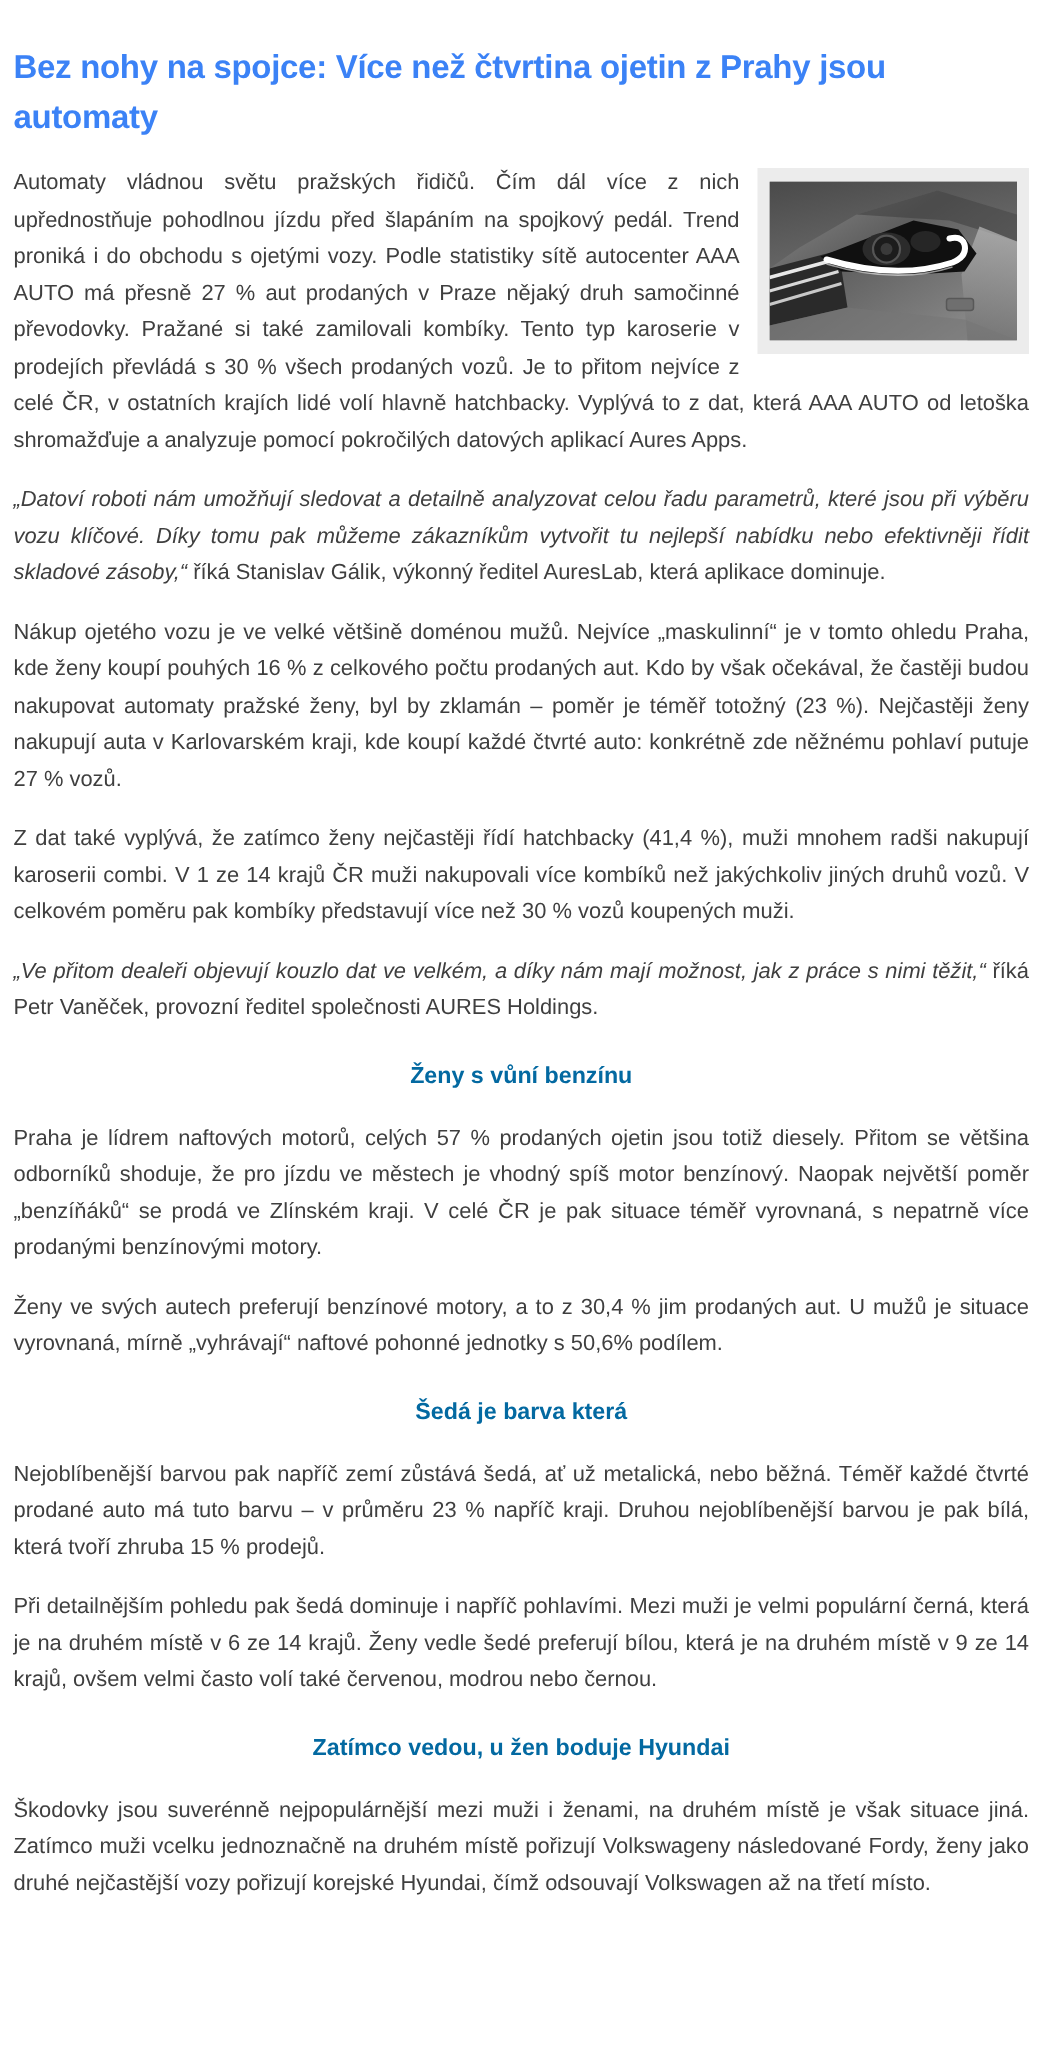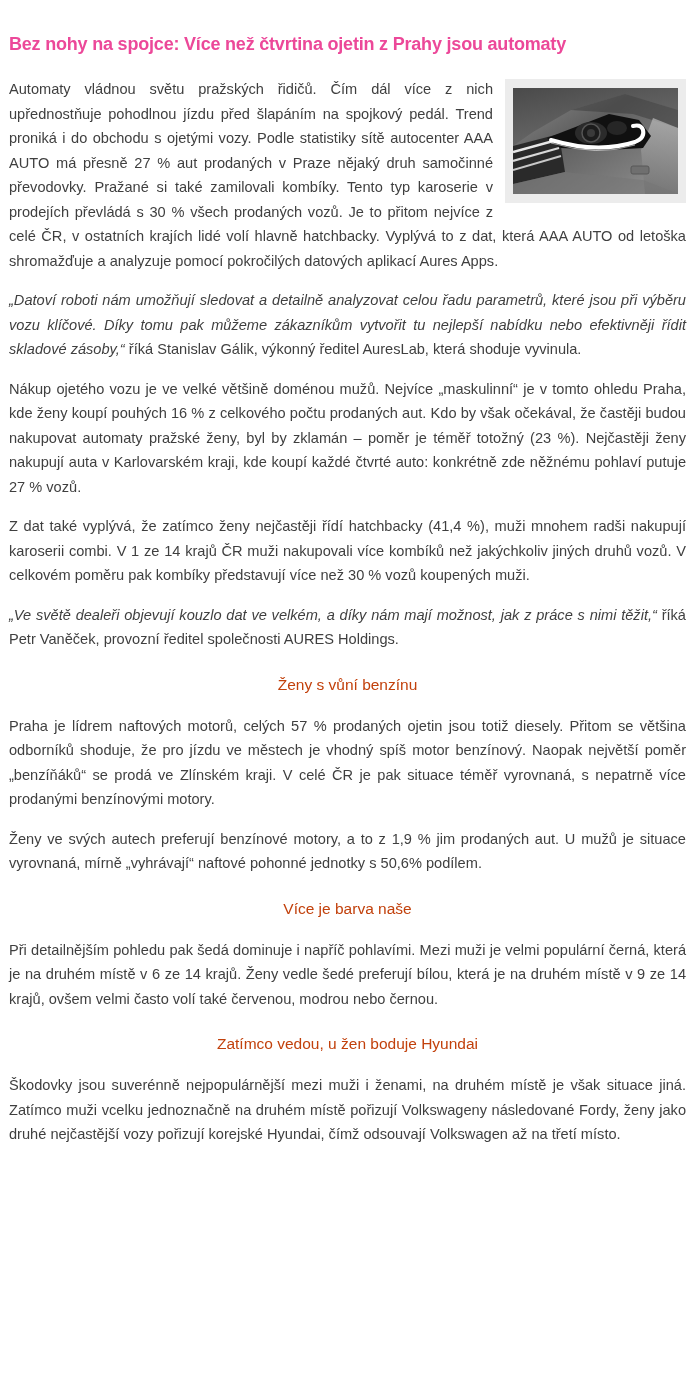--- a/index.html
+++ b/index.html
@@ -11,44 +11,44 @@
     width: 695px;
     min-height: 1381px;
     font-family: "Liberation Sans", "DejaVu Sans", sans-serif;
     color: #3f3f3f;
     box-sizing: border-box;
   }
   .article {
     padding: 6px 9px 10px 9px;
   }
   .article-title {
-    color: #ec4899;
-    font-size: 18px;
+    color: #3b82f6;
+    font-size: 22px;
     line-height: 33px;
     font-weight: bold;
     margin: 22px 0 16px 0;
     letter-spacing: -0.2px;
   }
   p.body-p {
     font-size: 14.6px;
     line-height: 24.5px;
     text-align: justify;
     margin: 0 0 15px 0;
   }
   p.intro-p {
     font-weight: normal;
   }
   .quote-italic {
     font-style: italic;
   }
   h2.section-heading {
-    color: #c2410c;
+    color: #0369a1;
     font-size: 15.5px;
     line-height: 22px;
-    font-weight: normal;
+    font-weight: bold;
     text-align: center;
     margin: 22px 0 18px 0;
   }
   .photo-frame {
     float: right;
     width: 181px;
     box-sizing: border-box;
     background: #ececec;
     padding: 9px 8px;
     margin: 2px 0 6px 12px;
@@ -114,36 +114,37 @@
         <path d="M 38 52 Q 85 66 122 54" fill="none" stroke="#f2f2f2" stroke-width="1" opacity="0.6" transform="translate(0,3)"></path>
 
         <polygon points="0,96 52,84 130,92 165,106 0,106" fill="#777" opacity="0.6"></polygon>
 
         <rect x="118" y="78" width="18" height="8" rx="2" fill="#6f6f6f" stroke="#585858" stroke-width="1"></rect>
       </svg>
     </div>
     <p class="body-p intro-p">Automaty vládnou světu pražských řidičů. Čím dál více z nich upřednostňuje pohodlnou jízdu před šlapáním na spojkový pedál. Trend proniká i do obchodu s ojetými vozy. Podle statistiky sítě autocenter AAA AUTO má přesně 27 % aut prodaných v Praze nějaký druh samočinné převodovky. Pražané si také zamilovali kombíky. Tento typ karoserie v prodejích převládá s 30 % všech prodaných vozů. Je to přitom nejvíce z celé ČR, v ostatních krajích lidé volí hlavně hatchbacky. Vyplývá to z dat, která AAA AUTO od letoška shromažďuje a analyzuje pomocí pokročilých datových aplikací Aures Apps.</p>
   </div>
 
-  <p class="body-p"><span class="quote-italic">„Datoví roboti nám umožňují sledovat a detailně analyzovat celou řadu parametrů, které jsou při výběru vozu klíčové. Díky tomu pak můžeme zákazníkům vytvořit tu nejlepší nabídku nebo efektivněji řídit skladové zásoby,“</span><span> říká Stanislav Gálik, výkonný ředitel AuresLab, která shoduje vyvinula.</span></p>
+  <p class="body-p"><span class="quote-italic">„Datoví roboti nám umožňují sledovat a detailně analyzovat celou řadu parametrů, které jsou při výběru vozu klíčové. Díky tomu pak můžeme zákazníkům vytvořit tu nejlepší nabídku nebo efektivněji řídit skladové zásoby,“</span><span> říká Stanislav Gálik, výkonný ředitel AuresLab, která aplikace dominuje.</span></p>
 
   <p class="body-p">Nákup ojetého vozu je ve velké většině doménou mužů. Nejvíce „maskulinní“ je v tomto ohledu Praha, kde ženy koupí pouhých 16 % z celkového počtu prodaných aut. Kdo by však očekával, že častěji budou nakupovat automaty pražské ženy, byl by zklamán – poměr je téměř totožný (23 %). Nejčastěji ženy nakupují auta v Karlovarském kraji, kde koupí každé čtvrté auto: konkrétně zde něžnému pohlaví putuje 27 % vozů.</p>
 
   <p class="body-p">Z dat také vyplývá, že zatímco ženy nejčastěji řídí hatchbacky (41,4 %), muži mnohem radši nakupují karoserii combi. V 1 ze 14 krajů ČR muži nakupovali více kombíků než jakýchkoliv jiných druhů vozů. V celkovém poměru pak kombíky představují více než 30 % vozů koupených muži.</p>
 
-  <p class="body-p"><span class="quote-italic">„Ve světě dealeři objevují kouzlo dat ve velkém, a díky nám mají možnost, jak z práce s nimi těžit,“</span><span> říká Petr Vaněček, provozní ředitel společnosti AURES Holdings.</span></p>
+  <p class="body-p"><span class="quote-italic">„Ve přitom dealeři objevují kouzlo dat ve velkém, a díky nám mají možnost, jak z práce s nimi těžit,“</span><span> říká Petr Vaněček, provozní ředitel společnosti AURES Holdings.</span></p>
 
   <h2 class="section-heading">Ženy s vůní benzínu</h2>
 
   <p class="body-p">Praha je lídrem naftových motorů, celých 57 % prodaných ojetin jsou totiž diesely. Přitom se většina odborníků shoduje, že pro jízdu ve městech je vhodný spíš motor benzínový. Naopak největší poměr „benzíňáků“ se prodá ve Zlínském kraji. V celé ČR je pak situace téměř vyrovnaná, s nepatrně více prodanými benzínovými motory.</p>
 
-  <p class="body-p">Ženy ve svých autech preferují benzínové motory, a to z 1,9 % jim prodaných aut. U mužů je situace vyrovnaná, mírně „vyhrávají“ naftové pohonné jednotky s 50,6% podílem.</p>
+  <p class="body-p">Ženy ve svých autech preferují benzínové motory, a to z 30,4 % jim prodaných aut. U mužů je situace vyrovnaná, mírně „vyhrávají“ naftové pohonné jednotky s 50,6% podílem.</p>
 
-  <h2 class="section-heading">Více je barva naše</h2>
+  <h2 class="section-heading">Šedá je barva která</h2>
 
+  <p class="body-p">Nejoblíbenější barvou pak napříč zemí zůstává šedá, ať už metalická, nebo běžná. Téměř každé čtvrté prodané auto má tuto barvu – v průměru 23 % napříč kraji. Druhou nejoblíbenější barvou je pak bílá, která tvoří zhruba 15 % prodejů.</p>
 
   <p class="body-p">Při detailnějším pohledu pak šedá dominuje i napříč pohlavími. Mezi muži je velmi populární černá, která je na druhém místě v 6 ze 14 krajů. Ženy vedle šedé preferují bílou, která je na druhém místě v 9 ze 14 krajů, ovšem velmi často volí také červenou, modrou nebo černou.</p>
 
   <h2 class="section-heading">Zatímco vedou, u žen boduje Hyundai</h2>
 
 
   <p class="body-p">Škodovky jsou suverénně nejpopulárnější mezi muži i ženami, na druhém místě je však situace jiná. Zatímco muži vcelku jednoznačně na druhém místě pořizují Volkswageny následované Fordy, ženy jako druhé nejčastější vozy pořizují korejské Hyundai, čímž odsouvají Volkswagen až na třetí místo.</p>
 
 </div>
 

